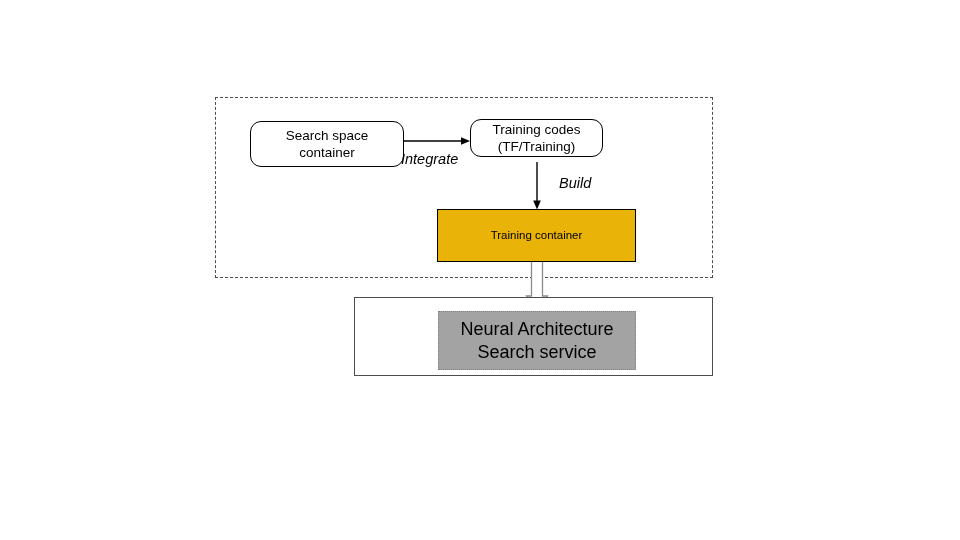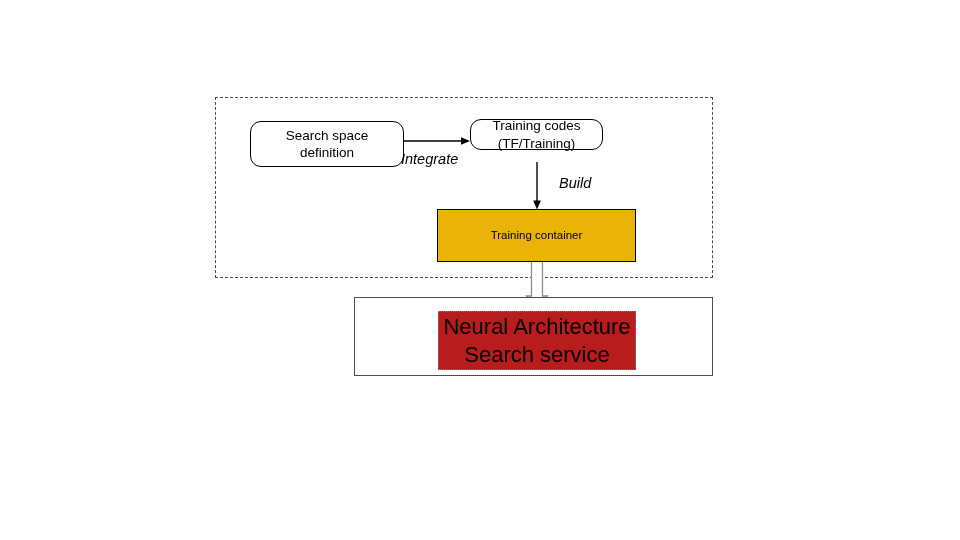--- a/index.html
+++ b/index.html
@@ -59,21 +59,21 @@
     left: 250px;
     top: 121px;
     width: 154px;
     height: 46px;
   }
 
   #training-codes-box {
     left: 470px;
     top: 119px;
     width: 133px;
-    height: 31px;
+    height: 38px;
   }
 
   
   #training-container-box {
     left: 437px;
     top: 209px;
     width: 199px;
     height: 53px;
     border: 1.3px solid #000000;
     background: #eab308;
@@ -92,22 +92,22 @@
     background: #ffffff;
   }
 
   
   #nas-service-box {
     left: 438px;
     top: 311px;
     width: 198px;
     height: 59px;
     border: 1.4px dotted #808080;
-    background: #b91c1c;
-    font-size: 22px;
+    background: #a3a3a3;
+    font-size: 18px;
     line-height: 1.26;
   }
 
   #vertex-ai-label {
     position: absolute;
     left: 354px;
     top: 380px;
     width: 359px;
     text-align: center;
     font-size: 16px;
@@ -154,21 +154,21 @@
     </g>
 
     <g>
       <path d="M 531.5 262 L 531.5 296 L 526.5 296 L 537 311 L 547.5 296 L 542.5 296 L 542.5 262" fill="#ffffff" stroke="#8c8c8c" stroke-width="1.3" stroke-linejoin="miter"></path>
     </g>
   </svg>
 
   <div class="node rounded-box" id="search-space-box">
     <span>
       <span>Search space</span><br>
-      <span>definition</span>
+      <span>container</span>
     </span>
   </div>
 
   <div class="node rounded-box" id="training-codes-box">
     <span>
       <span>Training codes</span><br>
       <span>(TF/Training)</span>
     </span>
   </div>
 

